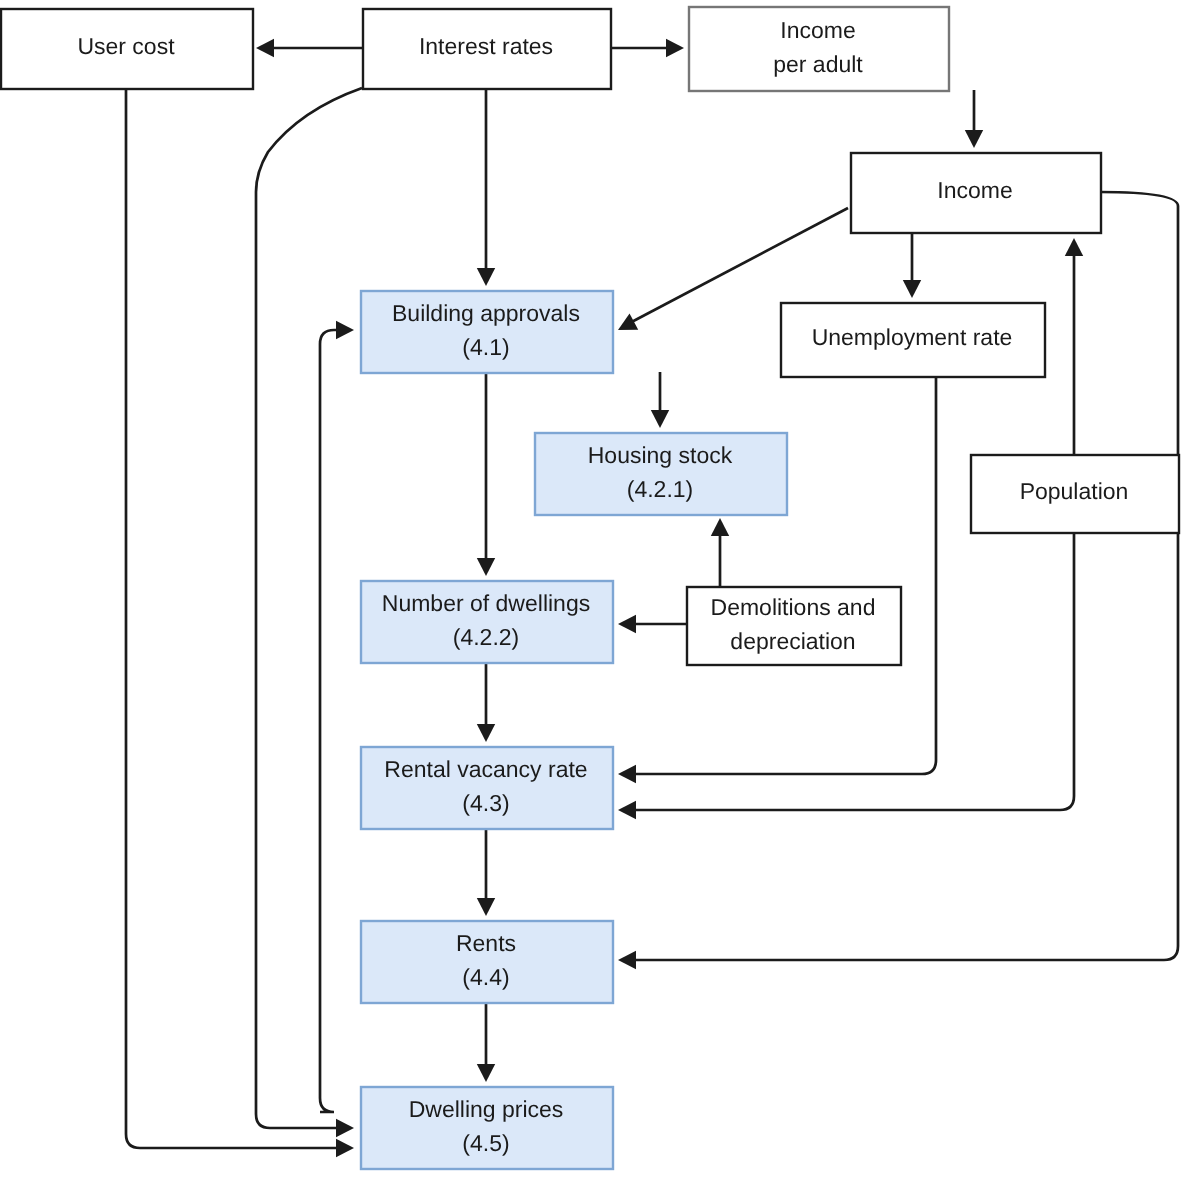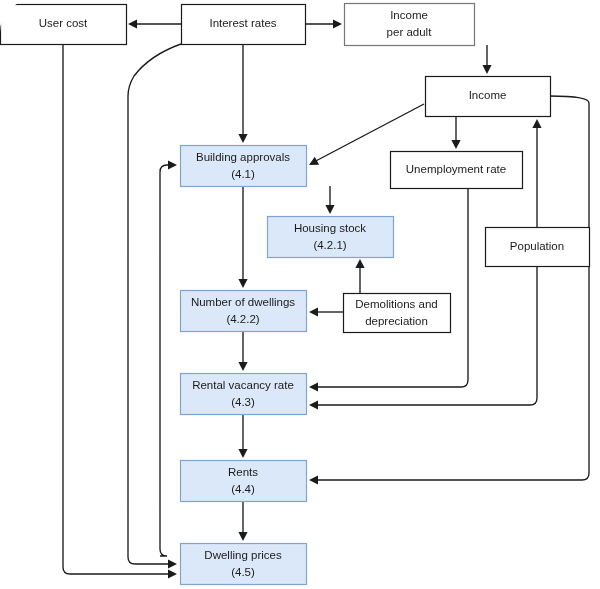--- a/index.html
+++ b/index.html
@@ -7,21 +7,20 @@
     padding: 0;
     background: #ffffff;
   }
   #canvas {
     position: relative;
     width: 600px;
     height: 589px;
     background: #ffffff;
     font-family: "Liberation Sans", sans-serif;
     overflow: hidden;
-    border-radius: 32px;
   }
   svg#diagram {
     position: absolute;
     top: 0;
     left: 0;
     width: 600px;
     height: 589px;
   }
   .node-rect {
     stroke-width: 1.2;

